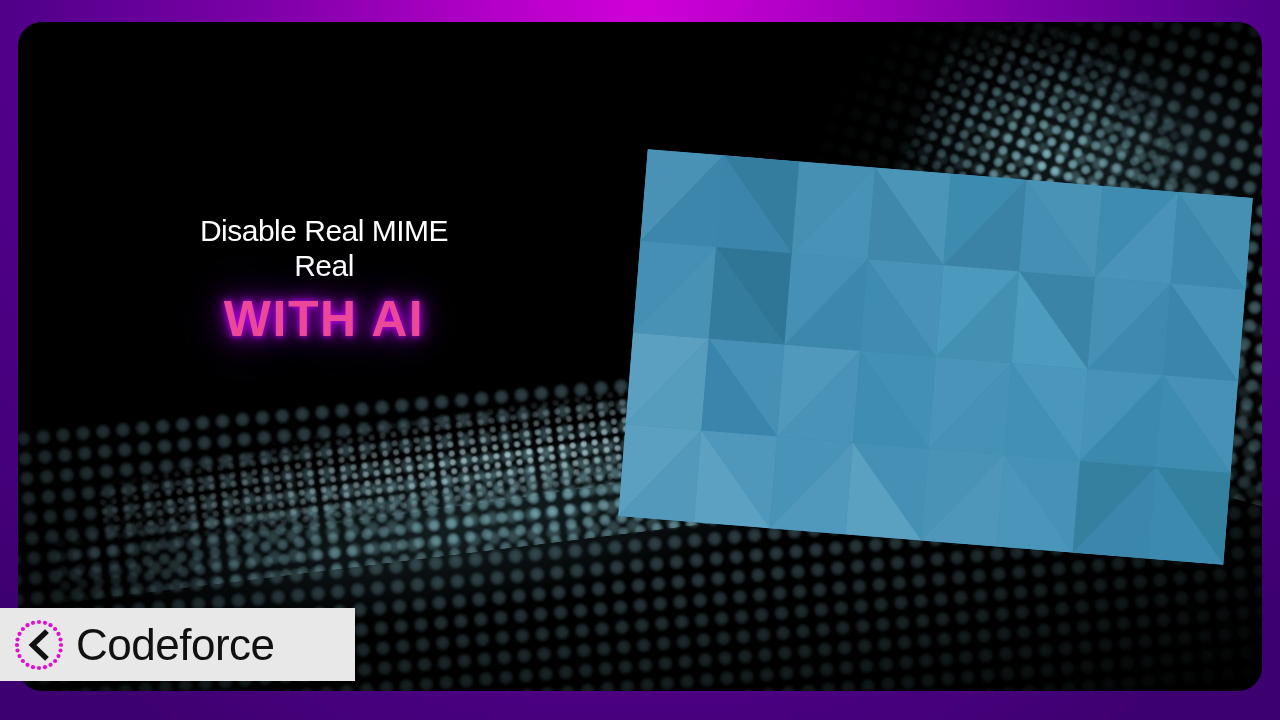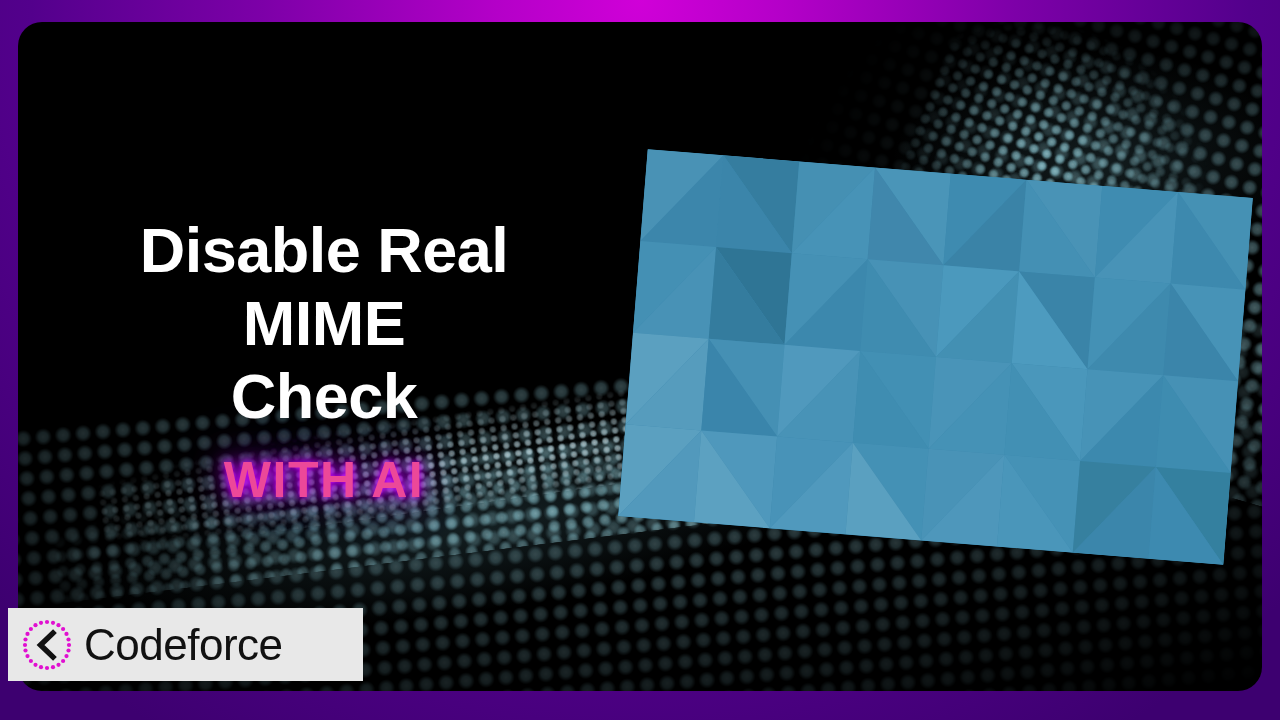--- a/index.html
+++ b/index.html
@@ -163,46 +163,46 @@
     color: #c200f5;
     text-transform: uppercase;
     text-shadow:
       0 0 6px  rgba(200,0,255,0.95),
       0 0 16px rgba(190,0,250,0.85),
       0 0 34px rgba(170,0,235,0.65),
       0 0 62px rgba(150,0,220,0.42);
     margin: 0;
   }
   .subhead {
-    font-size: 63px;
-    font-weight: 700;
+    font-size: 30px;
+    font-weight: 400;
     line-height: 1.16;
     color: #ffffff;
-    margin: 14px 0 22px 0;
+    margin: 14px 0 10px 0;
     letter-spacing: -0.5px;
   }
   .headline-bottom {
     font-size: 50px;
     font-weight: 900;
     letter-spacing: 1.5px;
     line-height: 1.0;
     color: #ec4899;
     text-transform: uppercase;
     text-shadow:
       0 0 6px  rgba(200,0,255,0.95),
       0 0 16px rgba(190,0,250,0.85),
       0 0 34px rgba(170,0,235,0.65),
       0 0 62px rgba(150,0,220,0.42);
     margin: 8px 0 0 0;
   }
 
   
   .brand-badge {
     position: absolute;
-    left: 8px;
+    left: 0;
     top: 608px;
     width: 355px;
     height: 73px;
     background: #e8e8e8;
     display: flex;
     align-items: center;
     padding-left: 12px;
     box-sizing: border-box;
     z-index: 20;
   }
@@ -312,21 +312,21 @@
           <polygon points="532,276 532,368 456,368" fill="#3b86ab"></polygon>
           <polygon points="532,276 607,276 607,368" fill="#34809f"></polygon>
           <polygon points="532,276 607,368 532,368" fill="#3d8ab0"></polygon>
         </g>
       </svg>
     </div>
 
     <div class="text-block">
       <div class="subhead">
         <div>Disable Real MIME</div>
-        <div>Check</div>
+        <div>Real</div>
       </div>
       <div class="headline-bottom">WITH AI</div>
     </div>
 
   </div>
 
   <div class="brand-badge">
     <div class="brand-mark">
       <svg viewBox="0 0 54 54">
         <g fill="#e010d0">

